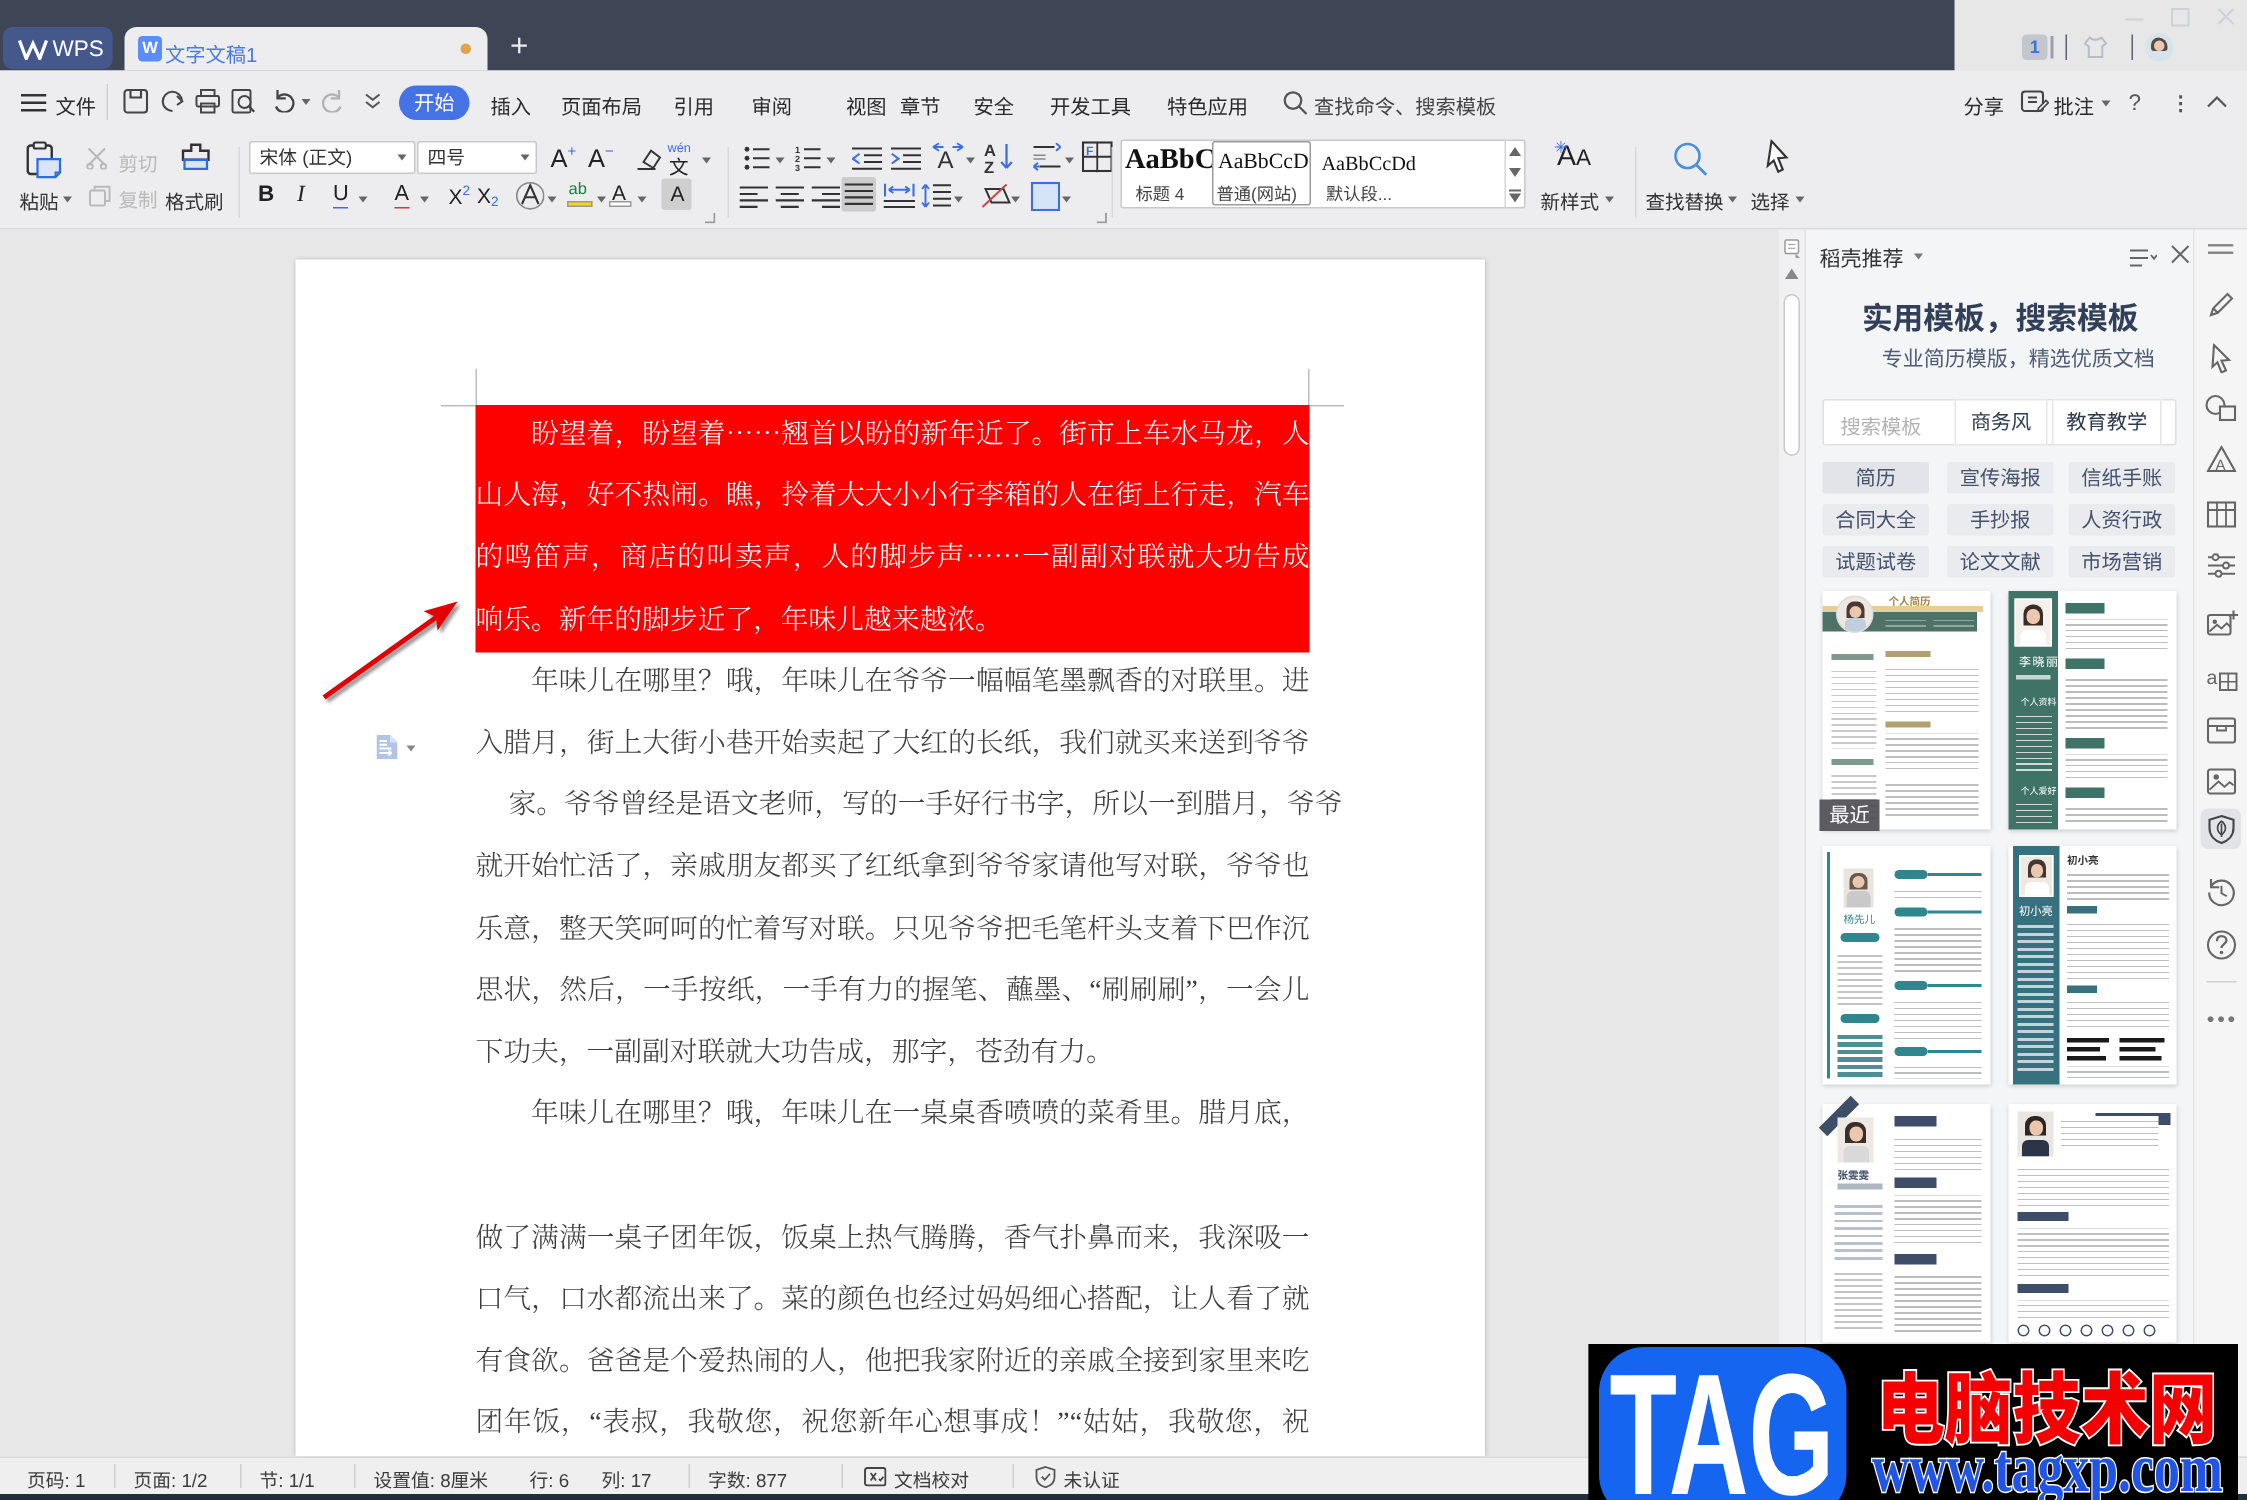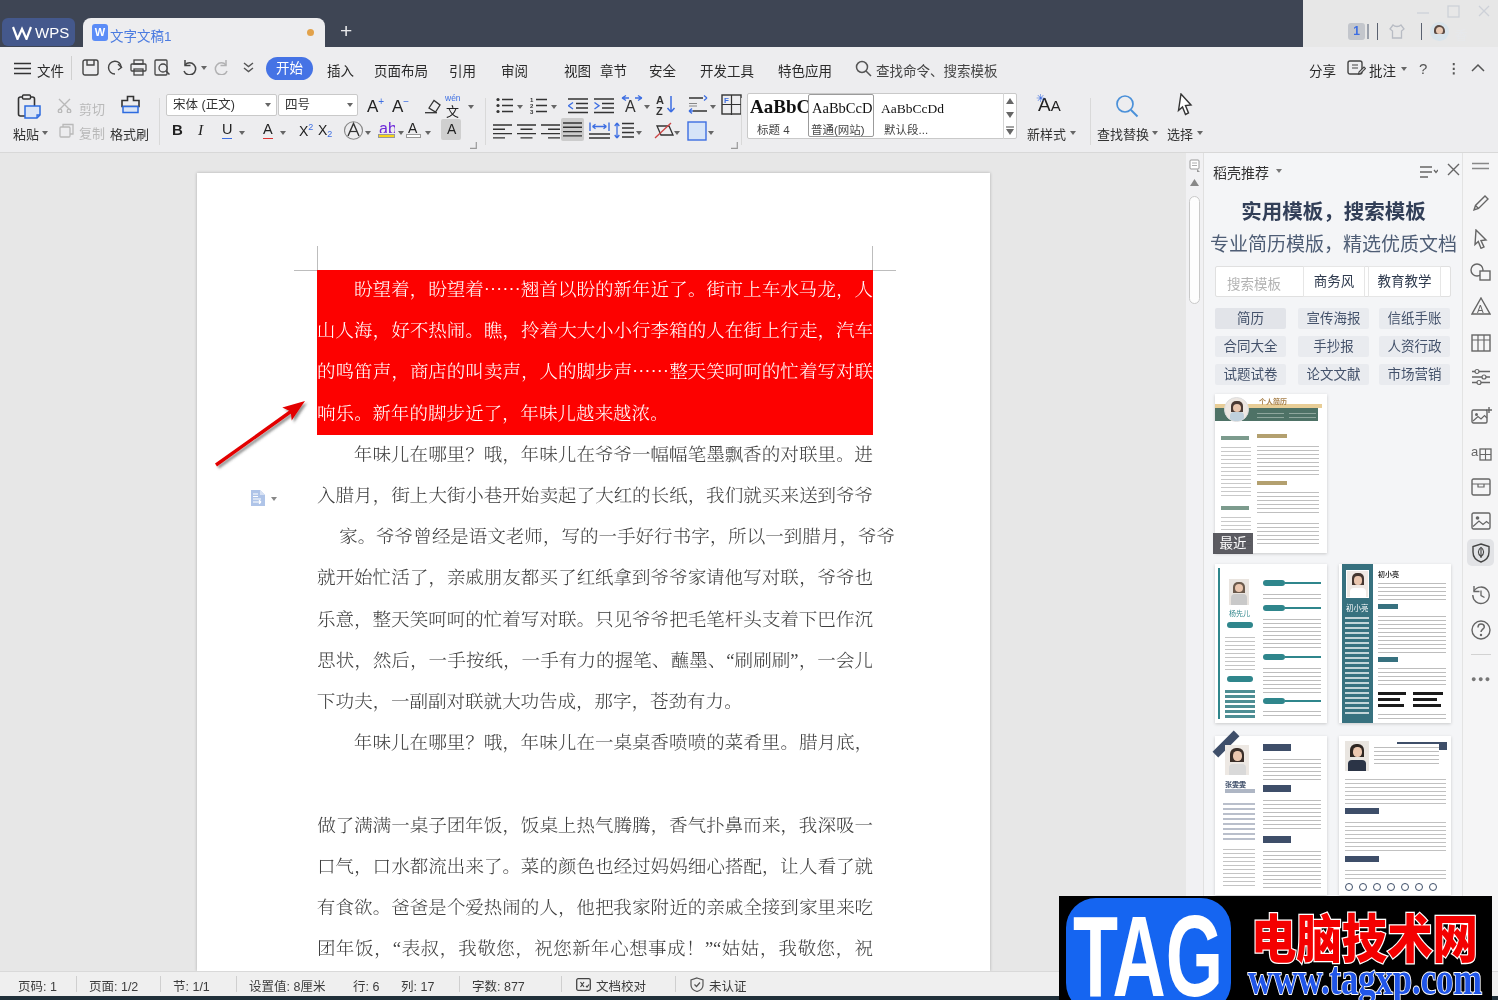--- a/index.html
+++ b/index.html
@@ -214,21 +214,21 @@
     <div class="abs" style="left:263px;top:31px;font-size:14.5px;color:#222;border-bottom:1.5px solid #D33;line-height:17px;">A</div>
     <div class="caret" style="left:280px;top:41px;"></div>
     <div class="abs" style="left:299px;top:32px;font-size:14px;color:#222;">X<span style="font-size:9px;vertical-align:6px;color:#3D6EE2;">2</span></div>
     <div class="abs" style="left:318px;top:32px;font-size:14px;color:#222;">X<span style="font-size:9px;vertical-align:-2px;color:#3D6EE2;">2</span></div>
     <svg class="abs" style="left:344px;top:31px" width="19" height="19" viewBox="0 0 19 19">
       <path d="M4 15 L9.5 2.5 L15 15" fill="none" stroke="#333" stroke-width="1.4"></path>
       <path d="M6 10.5 H13" stroke="#333" stroke-width="1.2"></path>
       <ellipse cx="9.5" cy="9.5" rx="9" ry="8.7" fill="none" stroke="#888" stroke-width="1.1"></ellipse>
     </svg>
     <div class="caret" style="left:365px;top:41px;"></div>
-    <div class="abs" style="left:379px;top:30px;width:16px;height:13px;overflow:hidden;font-size:16px;color:#6d28d9;">ab</div>
+    <div class="abs" style="left:379px;top:30px;width:16px;height:13px;overflow:hidden;font-size:11px;color:#15803d;">ab</div>
     <div class="abs" style="left:378px;top:44px;width:17px;height:4px;background:#F7D51C;border:0.5px solid #999;"></div>
     <div class="caret" style="left:398px;top:41px;"></div>
     <div class="abs" style="left:408px;top:30px;font-size:14px;color:#222;">A</div>
     <div class="abs" style="left:406px;top:44px;width:15px;height:4px;background:#fff;border:0.5px solid #999;"></div>
     <div class="caret" style="left:425px;top:41px;"></div>
     <div class="abs" style="left:441px;top:29px;width:20px;height:21px;background:#CFCFCF;border-radius:2px;">
         <div style="position:absolute;left:6px;top:2px;font-size:14px;color:#222;">A</div>
       </div>
     <div class="rsep" style="left:485px;"></div>
 
@@ -356,21 +356,21 @@
   <div id="docarea">
     <div id="page"></div>
 
     <div class="cropmark" style="left:317px;top:93px;width:1px;height:24px;"></div>
     <div class="cropmark" style="left:294px;top:117px;width:23px;height:1px;"></div>
     <div class="cropmark" style="left:872px;top:93px;width:1px;height:24px;"></div>
     <div class="cropmark" style="left:873px;top:117px;width:23px;height:1px;"></div>
     <div id="redblock"></div>
     <div class="ln w ind" style="top:117.0px;">盼望着，盼望着⋯⋯翘首以盼的新年近了。街市上车水马龙，人</div>
     <div class="ln w" style="top:158.2px;">山人海，好不热闹。瞧，拎着大大小小行李箱的人在街上行走，汽车</div>
-    <div class="ln w" style="top:199.4px;">的鸣笛声，商店的叫卖声，人的脚步声⋯⋯整天笑呵呵的忙着写对联</div>
+    <div class="ln w" style="top:199.4px;">的鸣笛声，商店的叫卖声，人的脚步声⋯⋯一副副对联就大功告成</div>
     <div class="ln w last" style="top:240.6px;">响乐。新年的脚步近了，年味儿越来越浓。</div>
     <div class="ln ind" style="top:281.8px;">年味儿在哪里？哦，年味儿在爷爷一幅幅笔墨飘香的对联里。进</div>
     <div class="ln" style="top:323.0px;">入腊月，街上大街小巷开始卖起了大红的长纸，我们就买来送到爷爷</div>
     <div class="ln" style="top:364.2px;margin-left:22px;">家。爷爷曾经是语文老师，写的一手好行书字，所以一到腊月，爷爷</div>
     <div class="ln" style="top:405.4px;">就开始忙活了，亲戚朋友都买了红纸拿到爷爷家请他写对联，爷爷也</div>
     <div class="ln" style="top:446.6px;">乐意，整天笑呵呵的忙着写对联。只见爷爷把毛笔杆头支着下巴作沉</div>
     <div class="ln" style="top:487.8px;">思状，然后，一手按纸，一手有力的握笔、蘸墨、“刷刷刷”，一会儿</div>
     <div class="ln last" style="top:529.0px;">下功夫，一副副对联就大功告成，那字，苍劲有力。</div>
     <div class="ln ind" style="top:570.2px;">年味儿在哪里？哦，年味儿在一桌桌香喷喷的菜肴里。腊月底，</div>
     <div class="ln" style="top:652.6px;">做了满满一桌子团年饭，饭桌上热气腾腾，香气扑鼻而来，我深吸一</div>
@@ -415,21 +415,21 @@
     <div class="abs" style="left:9px;top:9px;font-size:14px;color:#333;">稻壳推荐</div>
     <div class="caret" style="left:72px;top:16px;border-top-color:#777;"></div>
     <svg class="abs" style="left:216px;top:12px" width="18" height="13" viewBox="0 0 18 13">
       <path d="M0 2 H12 M0 7 H12 M0 12 H8" stroke="#666" stroke-width="1.4"></path>
       <path d="M14 5 L16 7.5 L18 5" fill="none" stroke="#666" stroke-width="1.3"></path>
     </svg>
     <svg class="abs" style="left:243px;top:10px" width="13" height="13" viewBox="0 0 13 13">
       <path d="M1 1 L12 12 M12 1 L1 12" stroke="#666" stroke-width="1.4"></path>
     </svg>
     <div class="abs" style="left:0;top:42px;width:259px;text-align:center;font-size:20.5px;font-weight:bold;color:#323F58;font-family:'Noto Sans CJK SC','Liberation Sans',sans-serif;">实用模板，搜索模板</div>
-    <div class="abs" style="left:0;top:76px;width:259px;text-align:center;font-size:19px;color:#4E5D75;">专业简历模版，精选优质文档</div>
+    <div class="abs" style="left:12px;top:76px;width:259px;text-align:center;font-size:14px;color:#4E5D75;">专业简历模版，精选优质文档</div>
 
     <div class="abs" style="left:11px;top:113px;width:236px;height:31px;background:#fff;border:1px solid #E0E0E0;border-radius:2px;"></div>
     <div class="abs" style="left:23px;top:120px;font-size:13.5px;color:#B3B3B3;">搜索模板</div>
     <div class="abs" style="left:99px;top:113px;width:62px;height:31px;background:#fff;border:1px solid #E6E6E6;font-size:13.5px;color:#2E3A4E;text-align:center;line-height:29px;">商务风</div>
     <div class="abs" style="left:164px;top:113px;width:73px;height:31px;background:#fff;border:1px solid #E6E6E6;font-size:13.5px;color:#2E3A4E;text-align:center;line-height:29px;">教育教学</div>
 
     <div class="chip" style="left:11px;top:155px;background:#E2E4E9;">简历</div>
     <div class="chip" style="left:94px;top:155px;">宣传海报</div>
     <div class="chip" style="left:175px;top:155px;">信纸手账</div>
     <div class="chip" style="left:11px;top:183px;">合同大全</div>
@@ -452,20 +452,42 @@
       <div class="abs" style="left:74px;top:16px;width:27px;height:9px;background:repeating-linear-gradient(#4E7266 0 3px,#8FA79D 3px 4px);"></div>
       <div class="abs" style="left:6px;top:42px;width:28px;height:4px;background:#7C9B8D;"></div>
       <div class="abs" style="left:6px;top:50px;width:30px;height:55px;background:repeating-linear-gradient(#fff 0 3px,#C9C9C9 3px 4px);"></div>
       <div class="abs" style="left:6px;top:112px;width:28px;height:4px;background:#7C9B8D;"></div>
       <div class="abs" style="left:6px;top:120px;width:30px;height:32px;background:repeating-linear-gradient(#fff 0 3px,#C9C9C9 3px 4px);"></div>
       <div class="abs" style="left:42px;top:40px;width:30px;height:4px;background:#B3A06F;"></div>
       <div class="abs" style="left:42px;top:49px;width:62px;height:33px;background:repeating-linear-gradient(#fff 0 3px,#BFBFBF 3px 4px);"></div>
       <div class="abs" style="left:42px;top:87px;width:30px;height:4px;background:#B3A06F;"></div>
       <div class="abs" style="left:42px;top:95px;width:62px;height:27px;background:repeating-linear-gradient(#fff 0 3px,#BFBFBF 3px 4px);"></div>
       <div class="abs" style="left:42px;top:126px;width:62px;height:26px;background:repeating-linear-gradient(#fff 0 3px,#BFBFBF 3px 4px);"></div>
+    </div>
+    <div class="thumb" style="left:135px;top:241px;">
+      <div class="abs" style="left:0;top:0;width:33px;height:159px;background:#3F7368;"></div>
+      <div class="abs" style="left:4px;top:5px;width:25px;height:32px;background:#F4EFEA;border:1.5px solid #fff;overflow:hidden;">
+        <div class="abs" style="left:5px;top:3px;width:13px;height:14px;background:#3A2D28;border-radius:6px 6px 0 0;"></div>
+        <div class="abs" style="left:7px;top:6px;width:9px;height:10px;background:#EBC7AF;border-radius:45%;"></div>
+        <div class="abs" style="left:3px;top:20px;width:17px;height:10px;background:#fff;border-radius:4px 4px 0 0;"></div>
+      </div>
+      <div class="abs" style="left:7px;top:42px;font-size:8px;color:#fff;letter-spacing:1px;">李晓丽</div>
+      <div class="abs" style="left:5px;top:56px;width:23px;height:3px;background:rgba(255,255,255,.7);"></div>
+      <div class="abs" style="left:8px;top:69px;font-size:6px;color:#fff;">个人资料</div>
+      <div class="abs" style="left:5px;top:80px;width:24px;height:42px;background:repeating-linear-gradient(#3F7368 0 3px,rgba(255,255,255,.75) 3px 4px);"></div>
+      <div class="abs" style="left:8px;top:128px;font-size:6px;color:#fff;">个人爱好</div>
+      <div class="abs" style="left:5px;top:139px;width:24px;height:16px;background:repeating-linear-gradient(#3F7368 0 3px,rgba(255,255,255,.75) 3px 4px);"></div>
+      <div class="abs" style="left:38px;top:8px;width:26px;height:7px;background:#3F7368;"></div>
+      <div class="abs" style="left:38px;top:19px;width:68px;height:22px;background:repeating-linear-gradient(#fff 0 3px,#BDBDBD 3px 4px);"></div>
+      <div class="abs" style="left:38px;top:45px;width:26px;height:7px;background:#3F7368;"></div>
+      <div class="abs" style="left:38px;top:56px;width:68px;height:38px;background:repeating-linear-gradient(#fff 0 3px,#BDBDBD 3px 4px);"></div>
+      <div class="abs" style="left:38px;top:98px;width:26px;height:7px;background:#3F7368;"></div>
+      <div class="abs" style="left:38px;top:109px;width:68px;height:18px;background:repeating-linear-gradient(#fff 0 3px,#BDBDBD 3px 4px);"></div>
+      <div class="abs" style="left:38px;top:131px;width:26px;height:7px;background:#3F7368;"></div>
+      <div class="abs" style="left:38px;top:142px;width:68px;height:13px;background:repeating-linear-gradient(#fff 0 3px,#BDBDBD 3px 4px);"></div>
     </div>
 
     <div class="abs" style="left:9px;top:380px;width:40px;height:21px;background:rgba(70,70,76,.88);color:#fff;font-size:13.5px;text-align:center;line-height:21px;z-index:5;">最近</div>
 
     <div class="thumb" style="left:11px;top:411px;">
       <div class="abs" style="left:3px;top:4px;width:2px;height:151px;background:#2F868C;"></div>
       <div class="abs" style="left:14px;top:15px;width:20px;height:26px;background:#E9E4DF;overflow:hidden;">
         <div class="abs" style="left:4px;top:3px;width:12px;height:11px;background:#6B5A4C;border-radius:5px 5px 0 0;"></div>
         <div class="abs" style="left:6px;top:5px;width:8px;height:8px;background:#EBC7AF;border-radius:50%;"></div>
         <div class="abs" style="left:2px;top:15px;width:16px;height:11px;background:#C9C9C9;border-radius:4px 4px 0 0;"></div>

